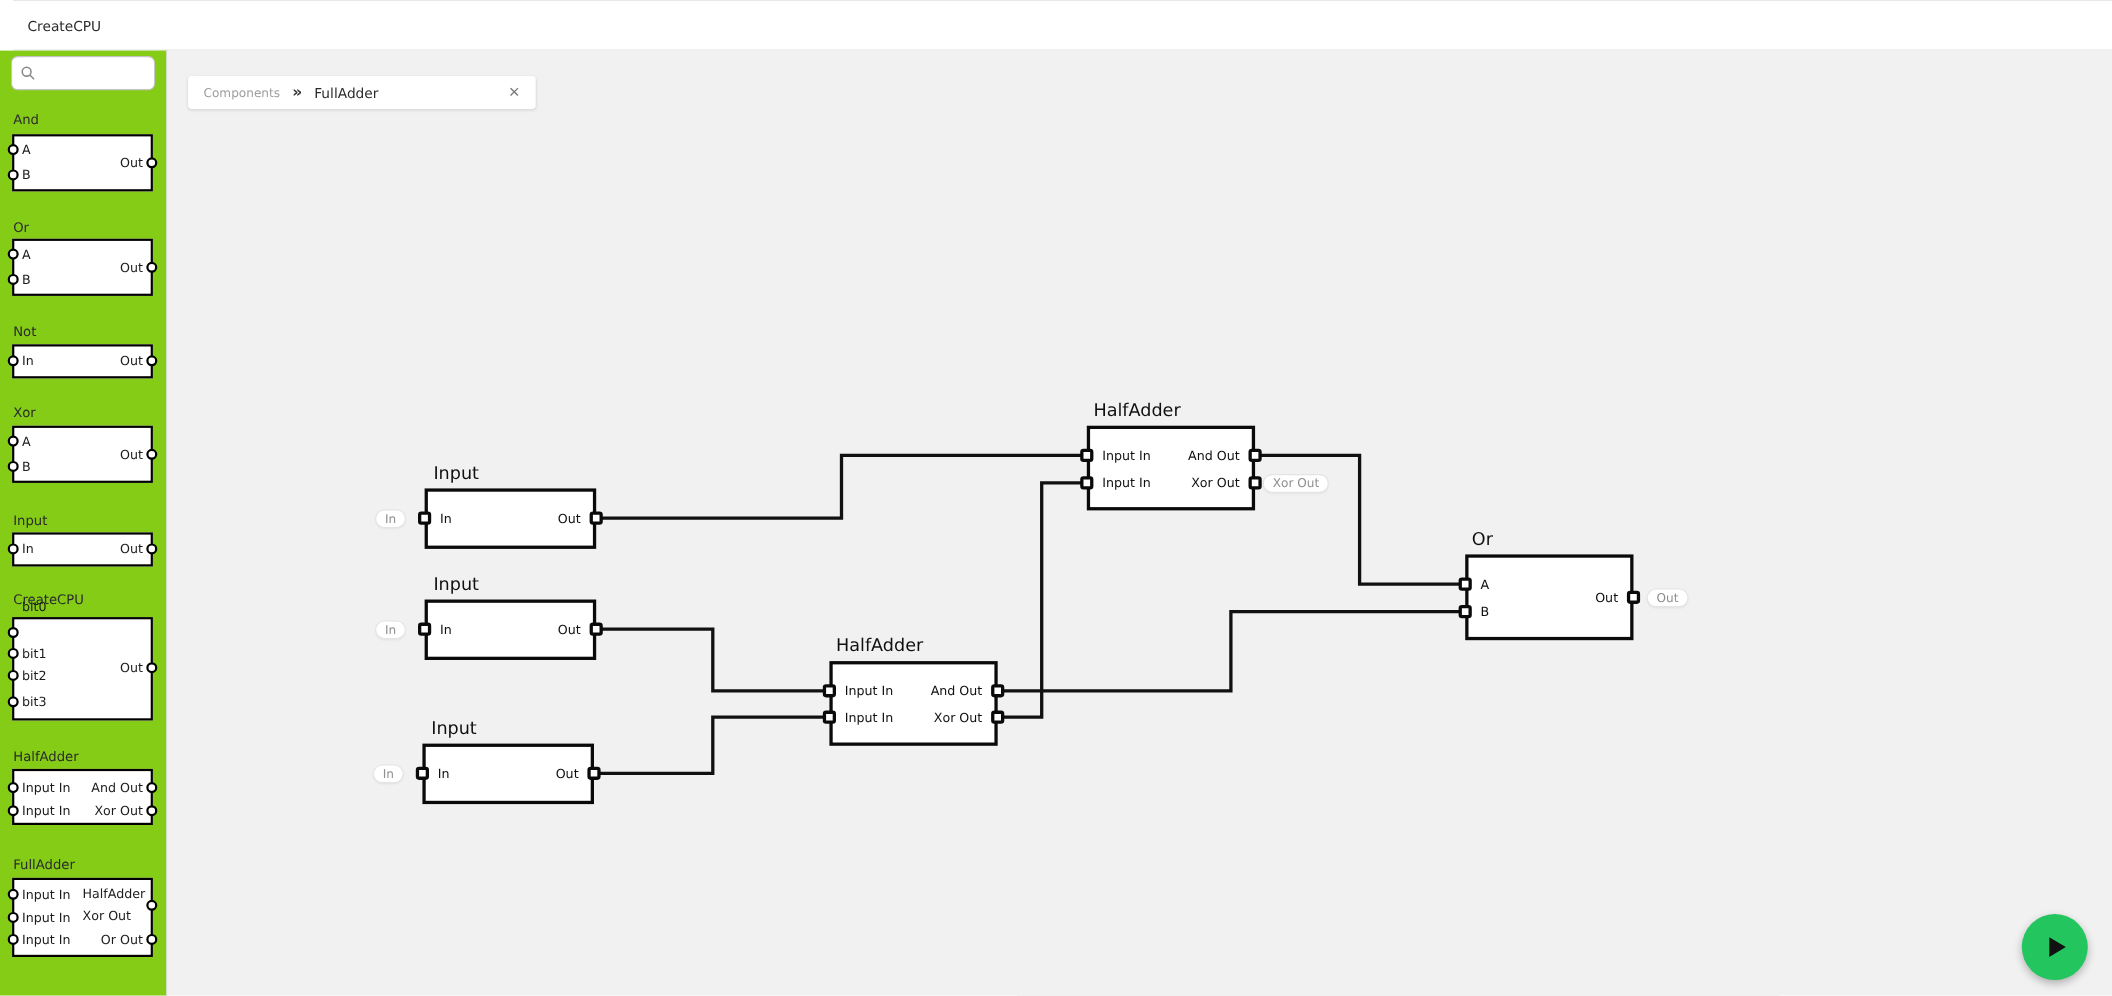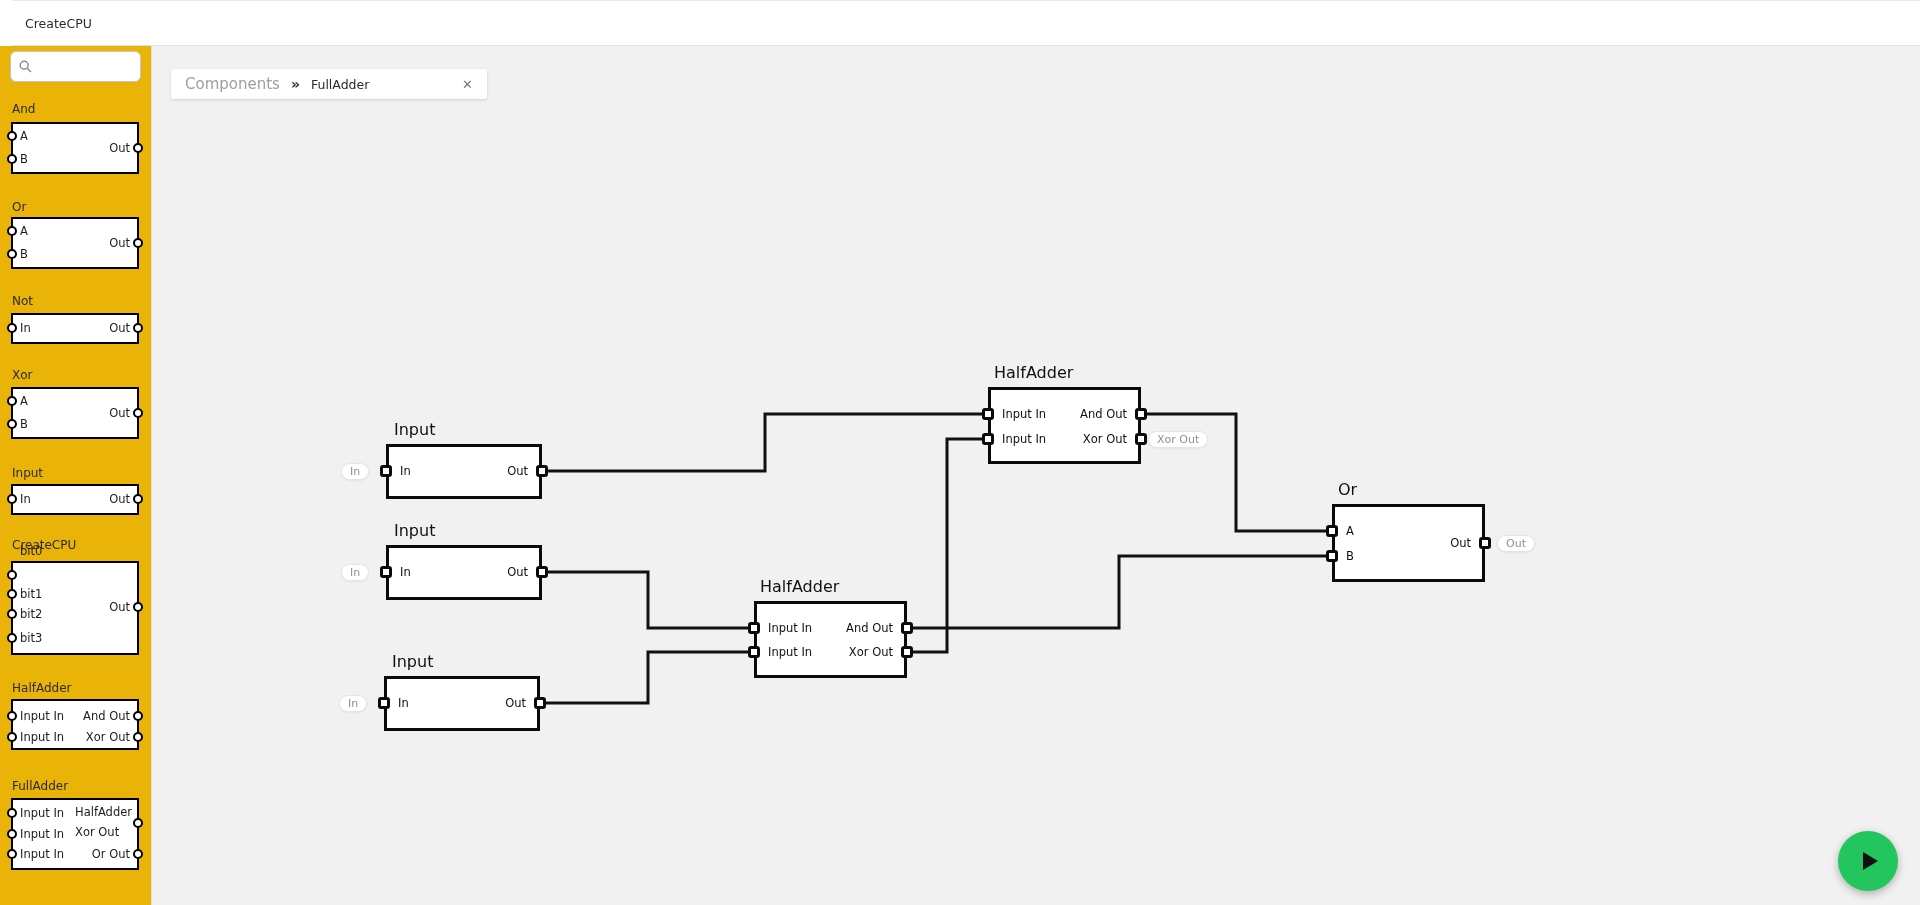--- a/index.html
+++ b/index.html
@@ -6,21 +6,21 @@
   html,body { width:1920px; height:905px; overflow:hidden; background:#fff;
               font-family:"DejaVu Sans","Liberation Sans",sans-serif; }
 
   
   #topbar { position:absolute; left:12px; top:0; width:1920px; height:46px;
             background:#fff; border-top:1px solid #e8e8e8; border-bottom:1px solid #e2e2e2; }
   #app-title { position:absolute; left:13px; top:15px; font-size:12.5px; color:#2b2b2b; }
 
   
   #sidebar { position:absolute; left:0; top:46px; width:152px; height:859px;
-             background:#eab308; border-right:1px solid #ddd; }
+             background:#84cc16; border-right:1px solid #ddd; }
   #searchbox { position:absolute; left:10px; top:5px; width:131px; height:31px;
                border:1px solid #c4c4c4; border-radius:6px; background:#fff;
                display:flex; align-items:center; padding-left:8px; }
   #searchbox input { border:none; outline:none; width:100px; height:20px;
                      font-size:12px; background:transparent; margin-left:5px; }
   .sb-label { position:absolute; left:12px; font-size:12px; color:#2b2b2b; line-height:15px; white-space:nowrap; }
   .sb-box { position:absolute; left:11px; width:128px; background:#fff; border:2px solid #000; }
   .sport { position:absolute; width:10px; height:10px; border:2px solid #000;
            border-radius:5px; background:#fff; }
   .srow { position:absolute; left:20px; font-size:11.5px; color:#1c1c1c; line-height:14px; white-space:nowrap; }
@@ -39,21 +39,21 @@
            border-radius:3px; background:#fff; }
   .badge { position:absolute; height:17px; line-height:14px; padding:1px 8px;
            background:#fff; border:1px solid #e4e4e4; border-radius:9px;
            font-size:11px; color:#8f8f8f; white-space:nowrap;
            box-shadow:0 1px 2px rgba(0,0,0,.06); }
 
   
   #breadcrumb { position:absolute; left:19px; top:23px; width:316px; height:30px;
                 background:#fff; border-radius:3px; box-shadow:0 1px 3px rgba(0,0,0,.14);
                 display:flex; align-items:center; padding:0 14px; }
-  #bc-root { font-size:15px; color:#9e9e9e; }
+  #bc-root { font-size:11px; color:#9e9e9e; }
   #bc-sep { font-size:14px; font-weight:700; color:#333; margin:0 11px; }
   #bc-current { font-size:12.5px; color:#2b2b2b; }
   #bc-close { margin-left:auto; font-size:13px; color:#7a7a7a; cursor:pointer; }
 
   
   #run-btn { position:absolute; left:1686px; top:785px; width:60px; height:60px;
              border-radius:50%; background:#22c55e; box-shadow:0 3px 8px rgba(0,0,0,.28);
              border:none; cursor:pointer; }
   #run-btn .tri { position:absolute; left:25px; top:21px; width:0; height:0;
                   border-top:9px solid transparent; border-bottom:9px solid transparent;

